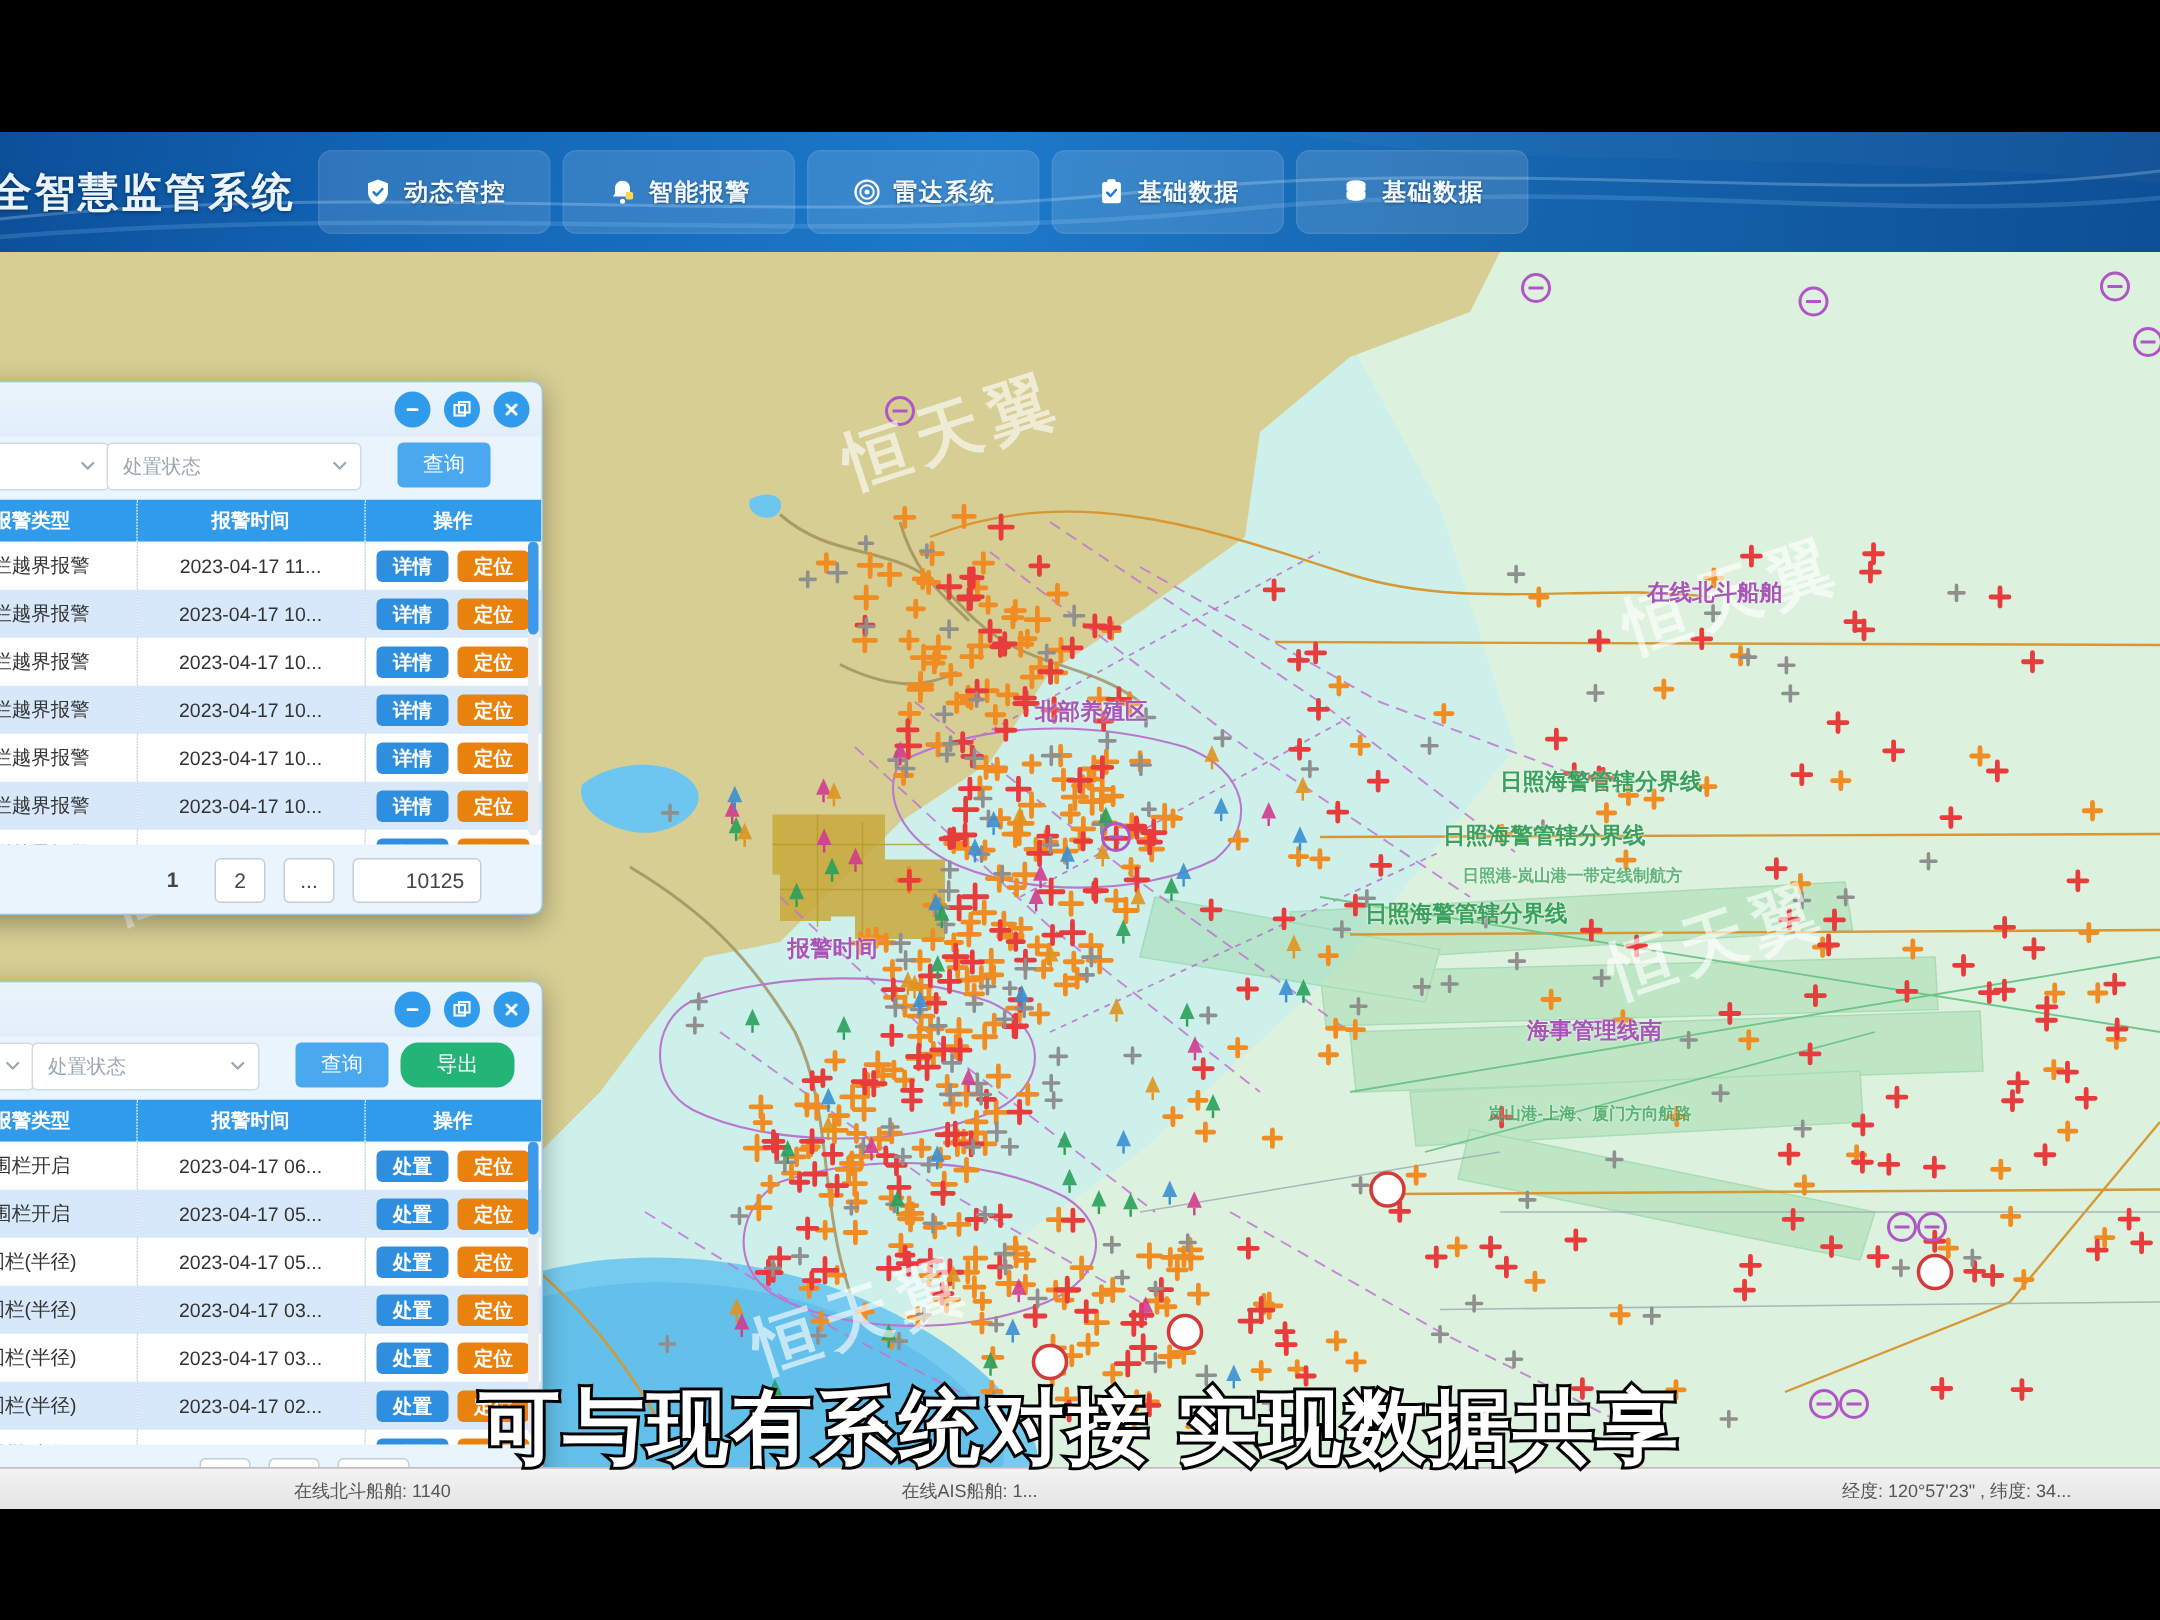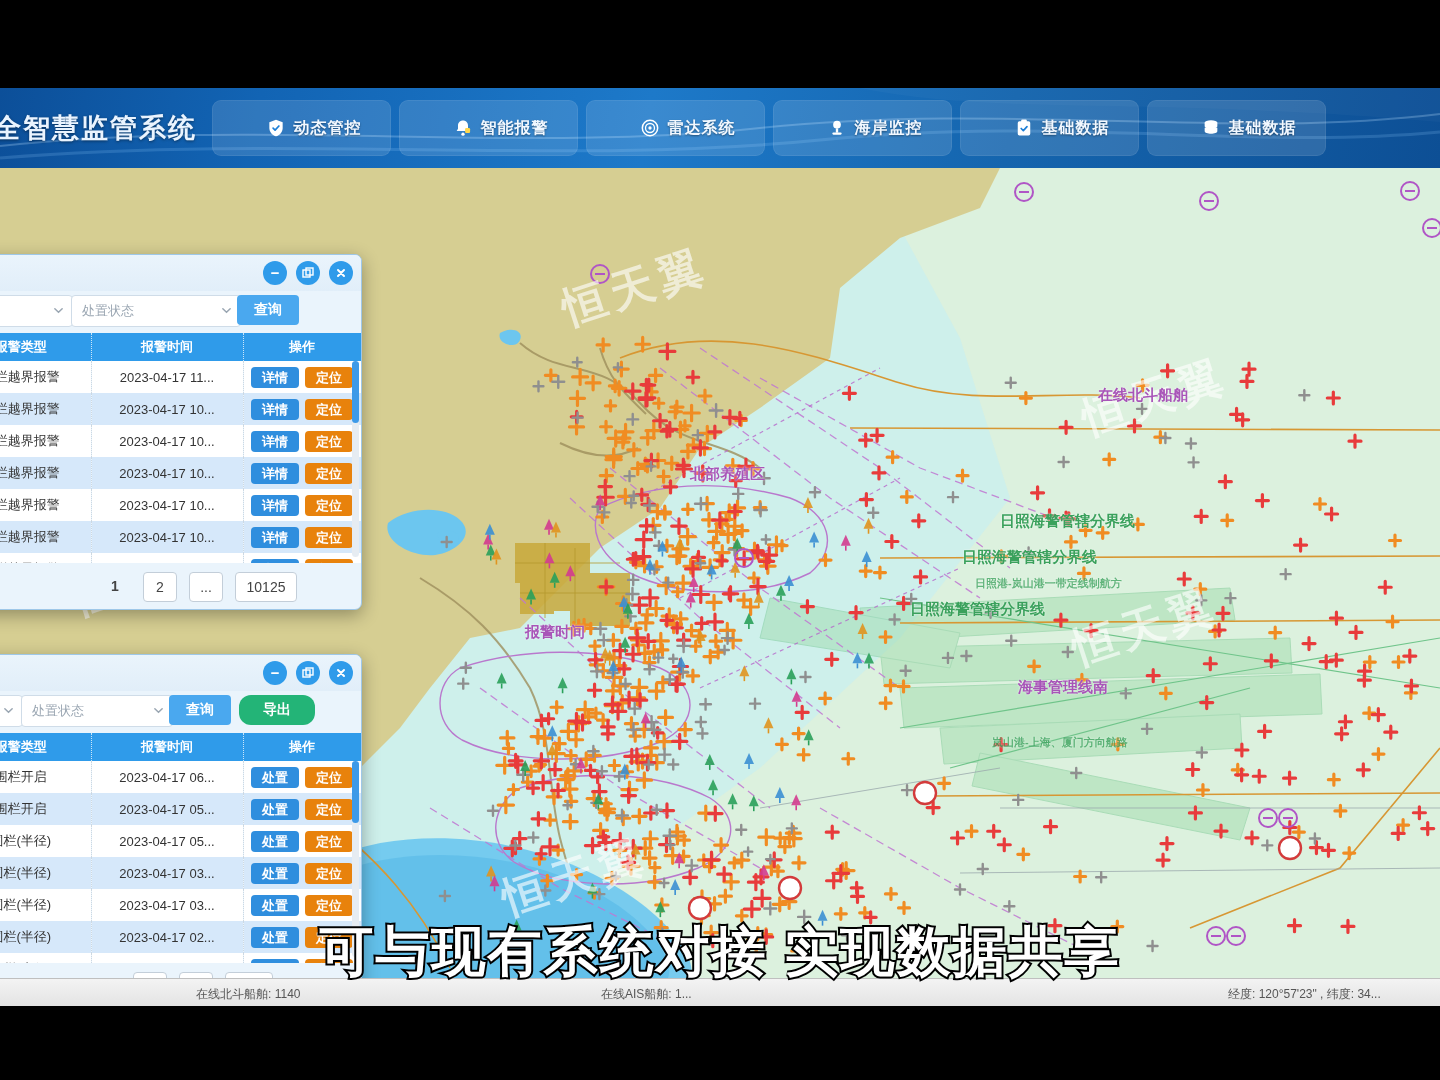--- a/index.html
+++ b/index.html
@@ -16,21 +16,21 @@
 
   
   #header{position:absolute;left:0;top:0;width:1440px;height:80px;
     background:linear-gradient(100deg,#0c4f99 0%,#1264b4 18%,#1d79c9 45%,#1565ae 70%,#0d4f95 100%);
     overflow:hidden;}
   #header .swoosh{position:absolute;left:0;top:0;width:1440px;height:80px;opacity:.55;}
   #header .title{position:absolute;left:-6px;top:22px;font-size:27px;font-weight:bold;color:#eaf4ff;
      letter-spacing:2px;text-shadow:0 1px 3px rgba(0,0,0,.45);white-space:nowrap;}
   .navrow{position:absolute;left:212px;top:12px;height:56px;display:flex;gap:8px;align-items:center;}
   .navitem{width:155px;height:56px;border-radius:9px;display:flex;align-items:center;justify-content:center;gap:8px;
-     background:rgba(255,255,255,.13);box-shadow:inset 0 0 0 1px rgba(255,255,255,.07);cursor:pointer;padding-left:24px;}
+     background:rgba(255,255,255,.13);box-shadow:inset 0 0 0 1px rgba(255,255,255,.07);cursor:pointer;}
   .navitem .nlabel{font-size:16px;color:#f2f8ff;font-weight:bold;letter-spacing:1px;text-shadow:0 1px 2px rgba(0,0,0,.4);white-space:nowrap;}
   .navicon{width:20px;height:20px;flex:0 0 20px;display:block;}
 
   
   #map{position:absolute;left:0;top:80px;width:1440px;height:810px;background:#dff2e0;overflow:hidden;}
   #mapsvg{position:absolute;left:0;top:0;}
   .wm{position:absolute;color:rgba(255,255,255,.62);font-size:44px;font-weight:bold;
       transform:rotate(-18deg);letter-spacing:6px;pointer-events:none;white-space:nowrap;}
 
   .maplabel{position:absolute;font-size:15px;font-weight:bold;white-space:nowrap;pointer-events:none;}
@@ -54,21 +54,21 @@
   .wbtn.min{background:#2f9bea;}
   .wbtn.max{background:#2f9bea;}
   .wbtn.close{background:#2f9bea;}
   .wbtn svg{display:block;}
 
   .p-filters{position:relative;height:42px;}
   .sel{position:absolute;top:4px;height:30px;background:#fff;border:1px solid #cfdce8;border-radius:4px;
       font-size:13px;color:#9aa6b2;display:flex;align-items:center;padding-left:10px;cursor:pointer;}
   .sel .chev{position:absolute;right:8px;top:9px;width:11px;height:11px;}
   .btn{position:absolute;top:4px;height:30px;border-radius:4px;display:flex;align-items:center;justify-content:center;
-      font-size:14px;color:#fff;font-weight:bold;cursor:pointer;}
+      font-size:14px;color:#fff;font-weight:normal;cursor:pointer;margin-left:28px;}
   .btn.query{background:#4aa8ef;}
   .btn.export{background:#23b477;}
 
   table.grid{border-collapse:collapse;width:100%;table-layout:fixed;}
   table.grid th{background:#2f9bea;color:#fff;font-size:13px;font-weight:bold;height:26px;
      border-right:1px dotted rgba(255,255,255,.75);}
   table.grid td{font-size:13px;color:#333;height:30px;text-align:center;border-right:1px dotted #ccd8e2;
      white-space:nowrap;overflow:hidden;}
   table.grid tr:nth-child(even) td{background:#d6e8fa;}
   table.grid tr:nth-child(odd) td{background:#fff;}
@@ -124,28 +124,20 @@
           </svg>
           <span class="nlabel">智能报警</span>
         </div>
         <div class="navitem">
           <svg class="navicon" viewBox="0 0 24 24">
             <circle cx="12" cy="12" r="9.2" fill="none" stroke="#fff" stroke-width="1.8"></circle>
             <circle cx="12" cy="12" r="5.4" fill="none" stroke="#fff" stroke-width="1.6"></circle>
             <circle cx="12" cy="12" r="2" fill="#fff"></circle>
           </svg>
           <span class="nlabel">雷达系统</span>
-        </div>
-        <div class="navitem">
-          <svg class="navicon" viewBox="0 0 24 24">
-            <circle cx="12" cy="8" r="4.6" fill="#fff"></circle>
-            <rect x="10.6" y="12.4" width="2.8" height="5.2" fill="#fff"></rect>
-            <rect x="6.4" y="17.4" width="11.2" height="2.6" rx="1.3" fill="#fff"></rect>
-          </svg>
-          <span class="nlabel">海岸监控</span>
         </div>
         <div class="navitem">
           <svg class="navicon" viewBox="0 0 24 24">
             <rect x="4.5" y="4" width="15" height="17" rx="2" fill="#fff"></rect>
             <rect x="8.6" y="1.8" width="6.8" height="4" rx="1.4" fill="#fff"></rect>
             <path d="M8.6 12.6 l2.6 2.6 l4.4 -4.8" stroke="#1c7ed6" stroke-width="2" fill="none" stroke-linecap="round" stroke-linejoin="round"></path>
           </svg>
           <span class="nlabel">基础数据</span>
         </div>
         <div class="navitem">
@@ -1181,21 +1173,21 @@
           <div class="vscroll" style="height:196px;">
             <div class="vthumb" style="height:62px;"></div>
           </div>
         </div>
 
         <div class="pager">
 
           <div class="pg plain" style="left:150px;">1</div>
           <div class="pg" style="left:192px;width:32px;">2</div>
           <div class="pg" style="left:238px;width:32px;">...</div>
-          <div class="pg" style="left:284px;width:60px;">10125</div>
+          <div class="pg" style="left:284px;width:60px;padding-left:24px;">10125</div>
         </div>
       </div>
 
       <div class="panel" style="left:-50px;top:486px;width:410px;">
         <div class="p-head">
 
           <div class="p-title"></div>
           <div class="winbtns">
             <div class="wbtn min">
               <svg width="12" height="12" viewBox="0 0 12 12">

